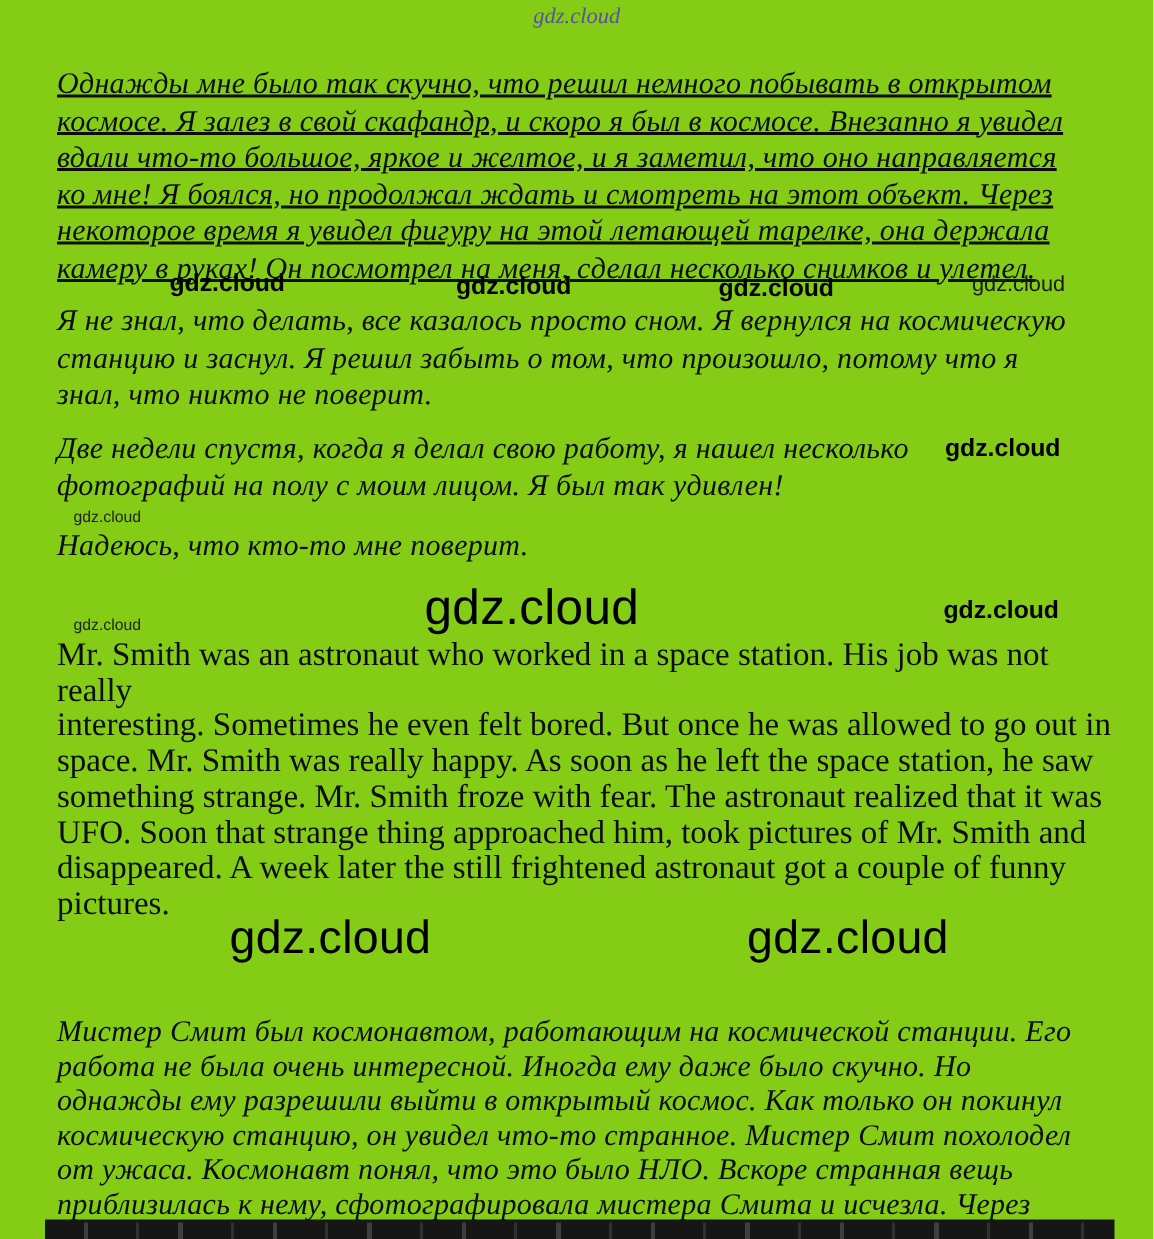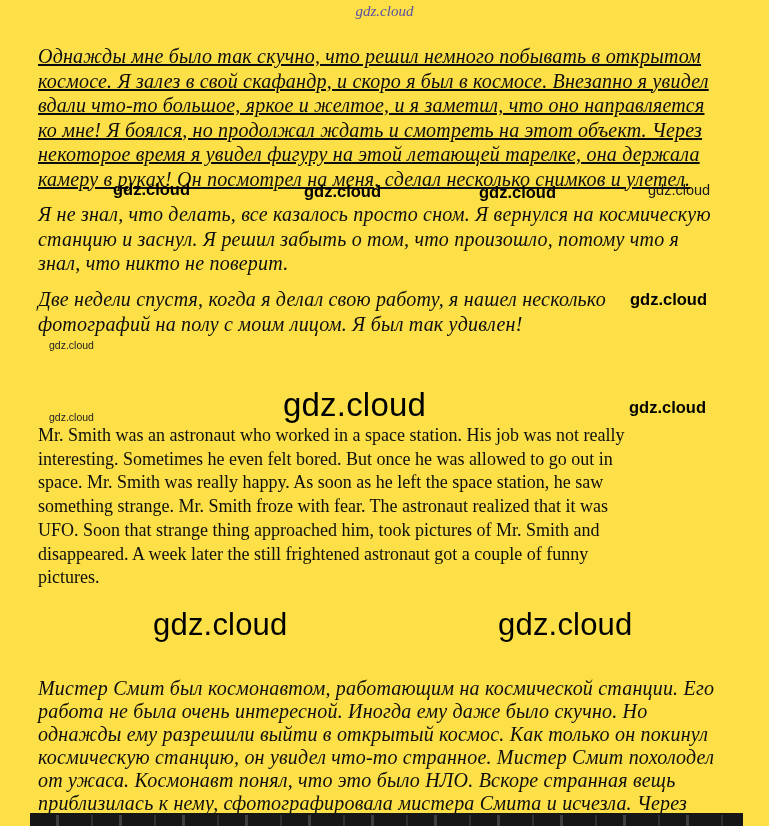--- a/index.html
+++ b/index.html
@@ -5,21 +5,21 @@
   * { margin: 0; padding: 0; box-sizing: border-box; }
   html, body { background: #ffffff; }
   body {
     width: 769px; height: 826px;
     font-family: "Liberation Serif", serif;
     color: #111;
   }
   .page {
     position: relative;
     width: 769px; height: 826px;
-    background: #fde047;
+    background: #84cc16;
     overflow: hidden;
   }
   .header-mark {
     position: absolute;
     top: 3px; left: 0; width: 100%;
     text-align: center;
     font-family: "Liberation Serif", serif;
     font-style: italic;
     font-size: 15px;
     color: #5b50a3;
@@ -37,21 +37,21 @@
   }
   .ru.p1 { top: 44px; text-decoration: underline; }
   .ru.p2 { top: 202px; }
   .ru.p3 { top: 287px; width: 600px; }
   .ru.p4 { top: 352px; }
   .ru.tr { top: 642px; line-height: 23px; margin-top: 35px; }
   .en {
     position: absolute;
     left: 38px; top: 424px; width: 712px;
     font-family: "Liberation Serif", serif;
-    font-size: 18px;
+    font-size: 22px;
     line-height: 23.7px;
     white-space: pre-line;
     color: #0d0d0d;
   }
   .wm {
     position: absolute;
     font-family: "Liberation Sans", sans-serif;
     color: #000;
     white-space: nowrap;
   }
@@ -115,20 +115,21 @@
   <p class="ru p2">Я не знал, что делать, все казалось просто сном. Я вернулся на космическую
 станцию и заснул. Я решил забыть о том, что произошло, потому что я
 знал, что никто не поверит.</p>
 
   <p class="ru p3">Две недели спустя, когда я делал свою работу, я нашел несколько
 фотографий на полу с моим лицом. Я был так удивлен!</p>
 
   <span class="wm wm-bold wm5">gdz.cloud</span>
   <span class="wm wm-tiny wm6">gdz.cloud</span>
 
+  <p class="ru p4">Надеюсь, что кто-то мне поверит.</p>
 
   <span class="wm wm-big  wm7">gdz.cloud</span>
   <span class="wm wm-bold wm8">gdz.cloud</span>
   <span class="wm wm-tiny wm9">gdz.cloud</span>
 
   <p class="en">Mr. Smith was an astronaut who worked in a space station. His job was not really
 interesting. Sometimes he even felt bored. But once he was allowed to go out in
 space. Mr. Smith was really happy. As soon as he left the space station, he saw
 something strange. Mr. Smith froze with fear. The astronaut realized that it was
 UFO. Soon that strange thing approached him, took pictures of Mr. Smith and

